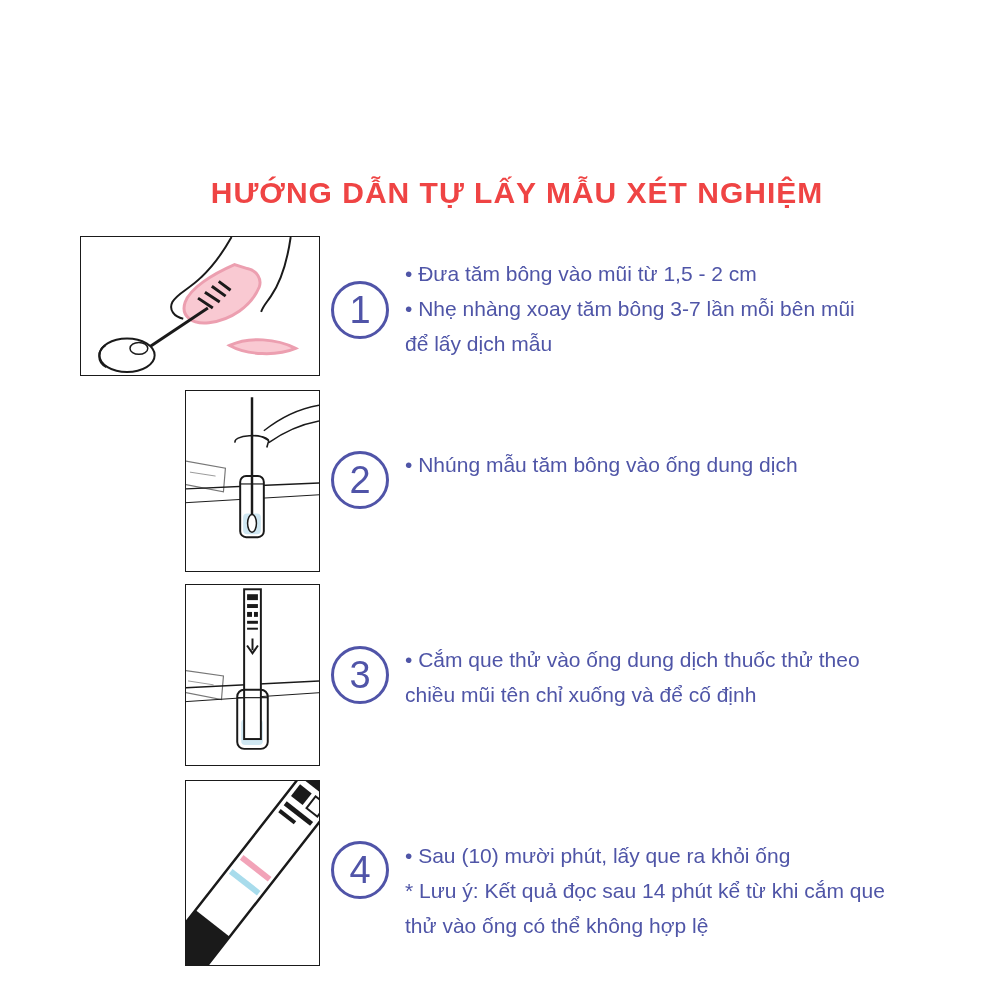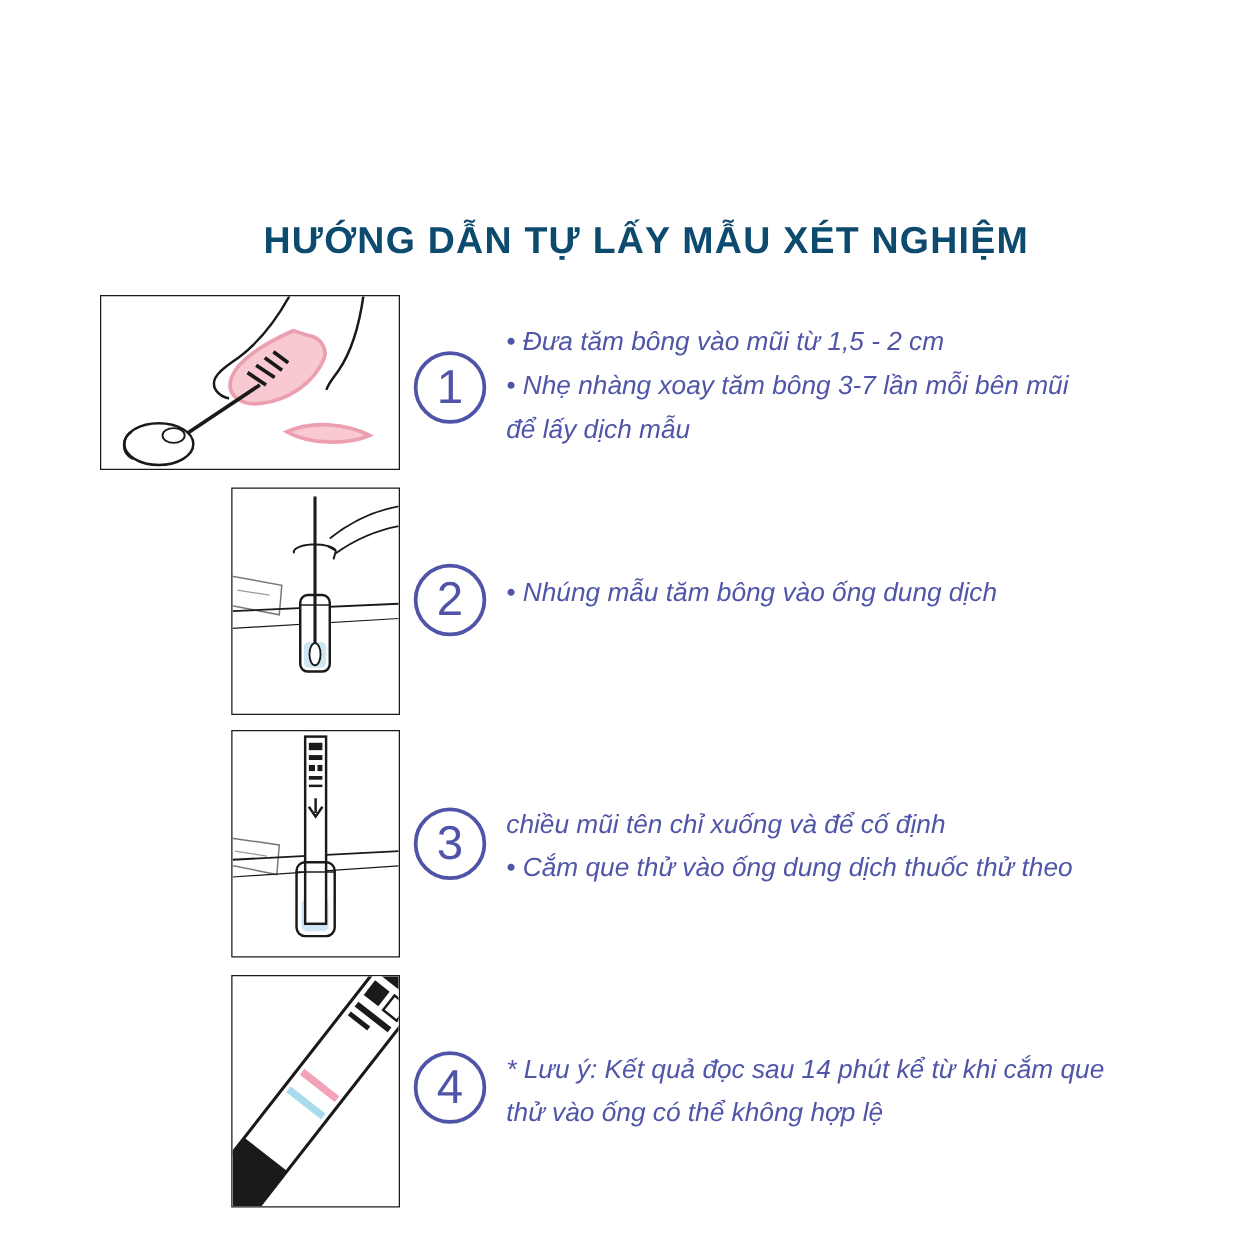--- a/index.html
+++ b/index.html
@@ -4,45 +4,45 @@
 <style>
   * { margin:0; padding:0; box-sizing:border-box; }
   html,body { background:#ffffff; }
   body {
     width:1000px; height:1000px; position:relative; overflow:hidden;
     font-family:"Liberation Sans", sans-serif;
   }
   .page-title {
     position:absolute; top:176px; left:0; width:1000px;
     text-align:center; font-size:30px; font-weight:bold;
-    letter-spacing:1px; color:#0c4a6e;padding-left:34px;
+    letter-spacing:1px; color:#ef4444;padding-left:34px;
   }
   .illus {
     position:absolute; border:1.5px solid #1a1a1a; background:#fff; overflow:hidden;
   }
   .illus svg { display:block; width:100%; height:100%; }
   .illus-1 { left:80px;  top:236px; width:240px; height:140px; }
   .illus-2 { left:185px; top:390px; width:135px; height:182px; }
   .illus-3 { left:185px; top:584px; width:135px; height:182px; }
   .illus-4 { left:185px; top:780px; width:135px; height:186px; }
   .num-circle {
     position:absolute; width:58px; height:58px; border:3px solid #5054A8;
     border-radius:50%; display:flex; align-items:center; justify-content:center;
     font-size:38px; color:#5054A8; background:#fff;
   }
   .circle-1 { left:331px; top:281px; }
   .circle-2 { left:331px; top:451px; }
   .circle-3 { left:331px; top:646px; }
   .circle-4 { left:331px; top:841px; }
   .step-text {
     position:absolute; left:405px; width:575px;
-    color:#4F55A7; font-size:21px; line-height:35px;font-style:italic;
+    color:#4F55A7; font-size:21px; line-height:35px;
   }
   .text-1 { top:256px; }
-  .text-2 { top:457px; }
+  .text-2 { top:447px; }
   .text-3 { top:642px; }
   .text-4 { top:838px; }
 </style>
 </head>
 <body>
 
 <h1 class="page-title">HƯỚNG DẪN TỰ LẤY MẪU XÉT NGHIỆM</h1>
 
 <div class="illus illus-1">
   <svg viewBox="0 0 240 140">
@@ -123,22 +123,22 @@
     <path d="M67.5 54 v12 M62 61 l5.5 8 l5.5 -8" fill="none" stroke="#1a1a1a" stroke-width="2"></path>
 
     <rect x="52" y="106" width="31" height="60" rx="7" fill="none" stroke="#1a1a1a" stroke-width="2"></rect>
     <line x1="52" y1="114" x2="83" y2="114" stroke="#1a1a1a" stroke-width="1.2"></line>
   </svg>
 </div>
 <div class="num-circle circle-3">
   <span>3</span>
 </div>
 <div class="step-text text-3">
+  <div>• Cắm que thử vào ống dung dịch thuốc thử theo</div>
   <div>chiều mũi tên chỉ xuống và để cố định</div>
-  <div>• Cắm que thử vào ống dung dịch thuốc thử theo</div>
 </div>
 
 <div class="illus illus-4">
   <svg viewBox="0 0 135 186">
     <g transform="rotate(38 67 93)">
 
       <rect x="45" y="-50" width="44" height="290" fill="#ffffff" stroke="#1a1a1a" stroke-width="2.5"></rect>
 
       <rect x="50" y="-26" width="34" height="12" fill="#1a1a1a"></rect>
       <rect x="50" y="-8" width="15" height="15" fill="#1a1a1a"></rect>
@@ -150,15 +150,16 @@
       <rect x="49" y="102" width="36" height="6" fill="#A8DCEC"></rect>
 
       <rect x="45" y="158" width="44" height="82" fill="#1a1a1a"></rect>
     </g>
   </svg>
 </div>
 <div class="num-circle circle-4">
   <span>4</span>
 </div>
 <div class="step-text text-4">
+  <div>• Sau (10) mười phút, lấy que ra khỏi ống</div>
   <div>* Lưu ý: Kết quả đọc sau 14 phút kể từ khi cắm que</div>
   <div>thử vào ống có thể không hợp lệ</div>
 </div>
 
 </body></html>

